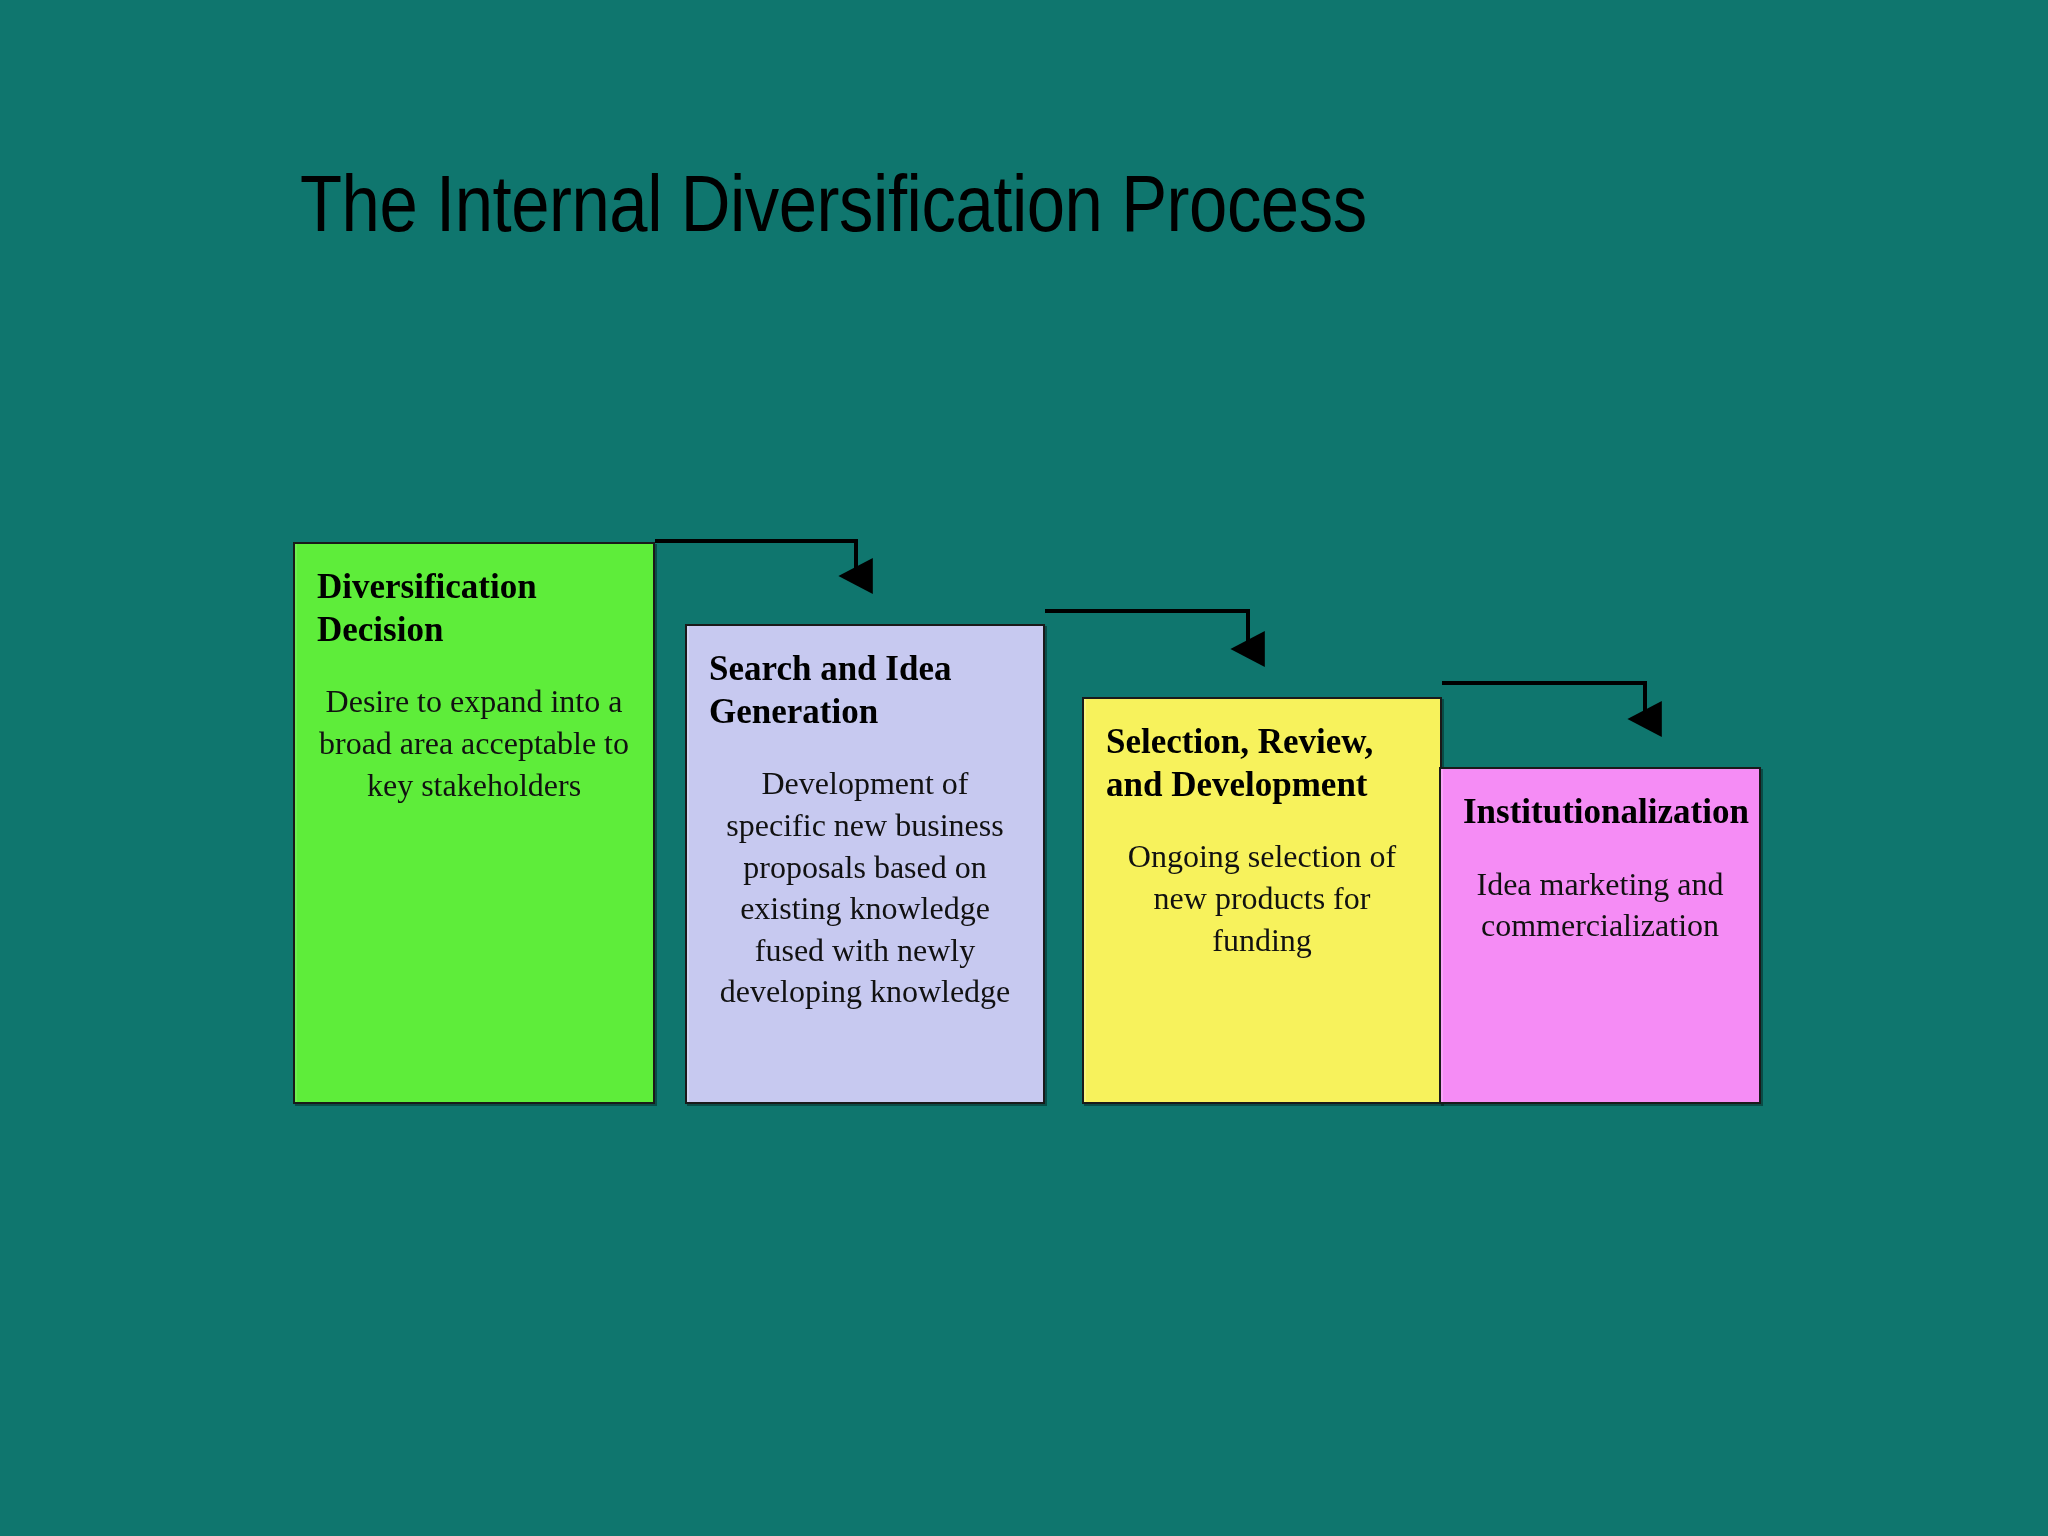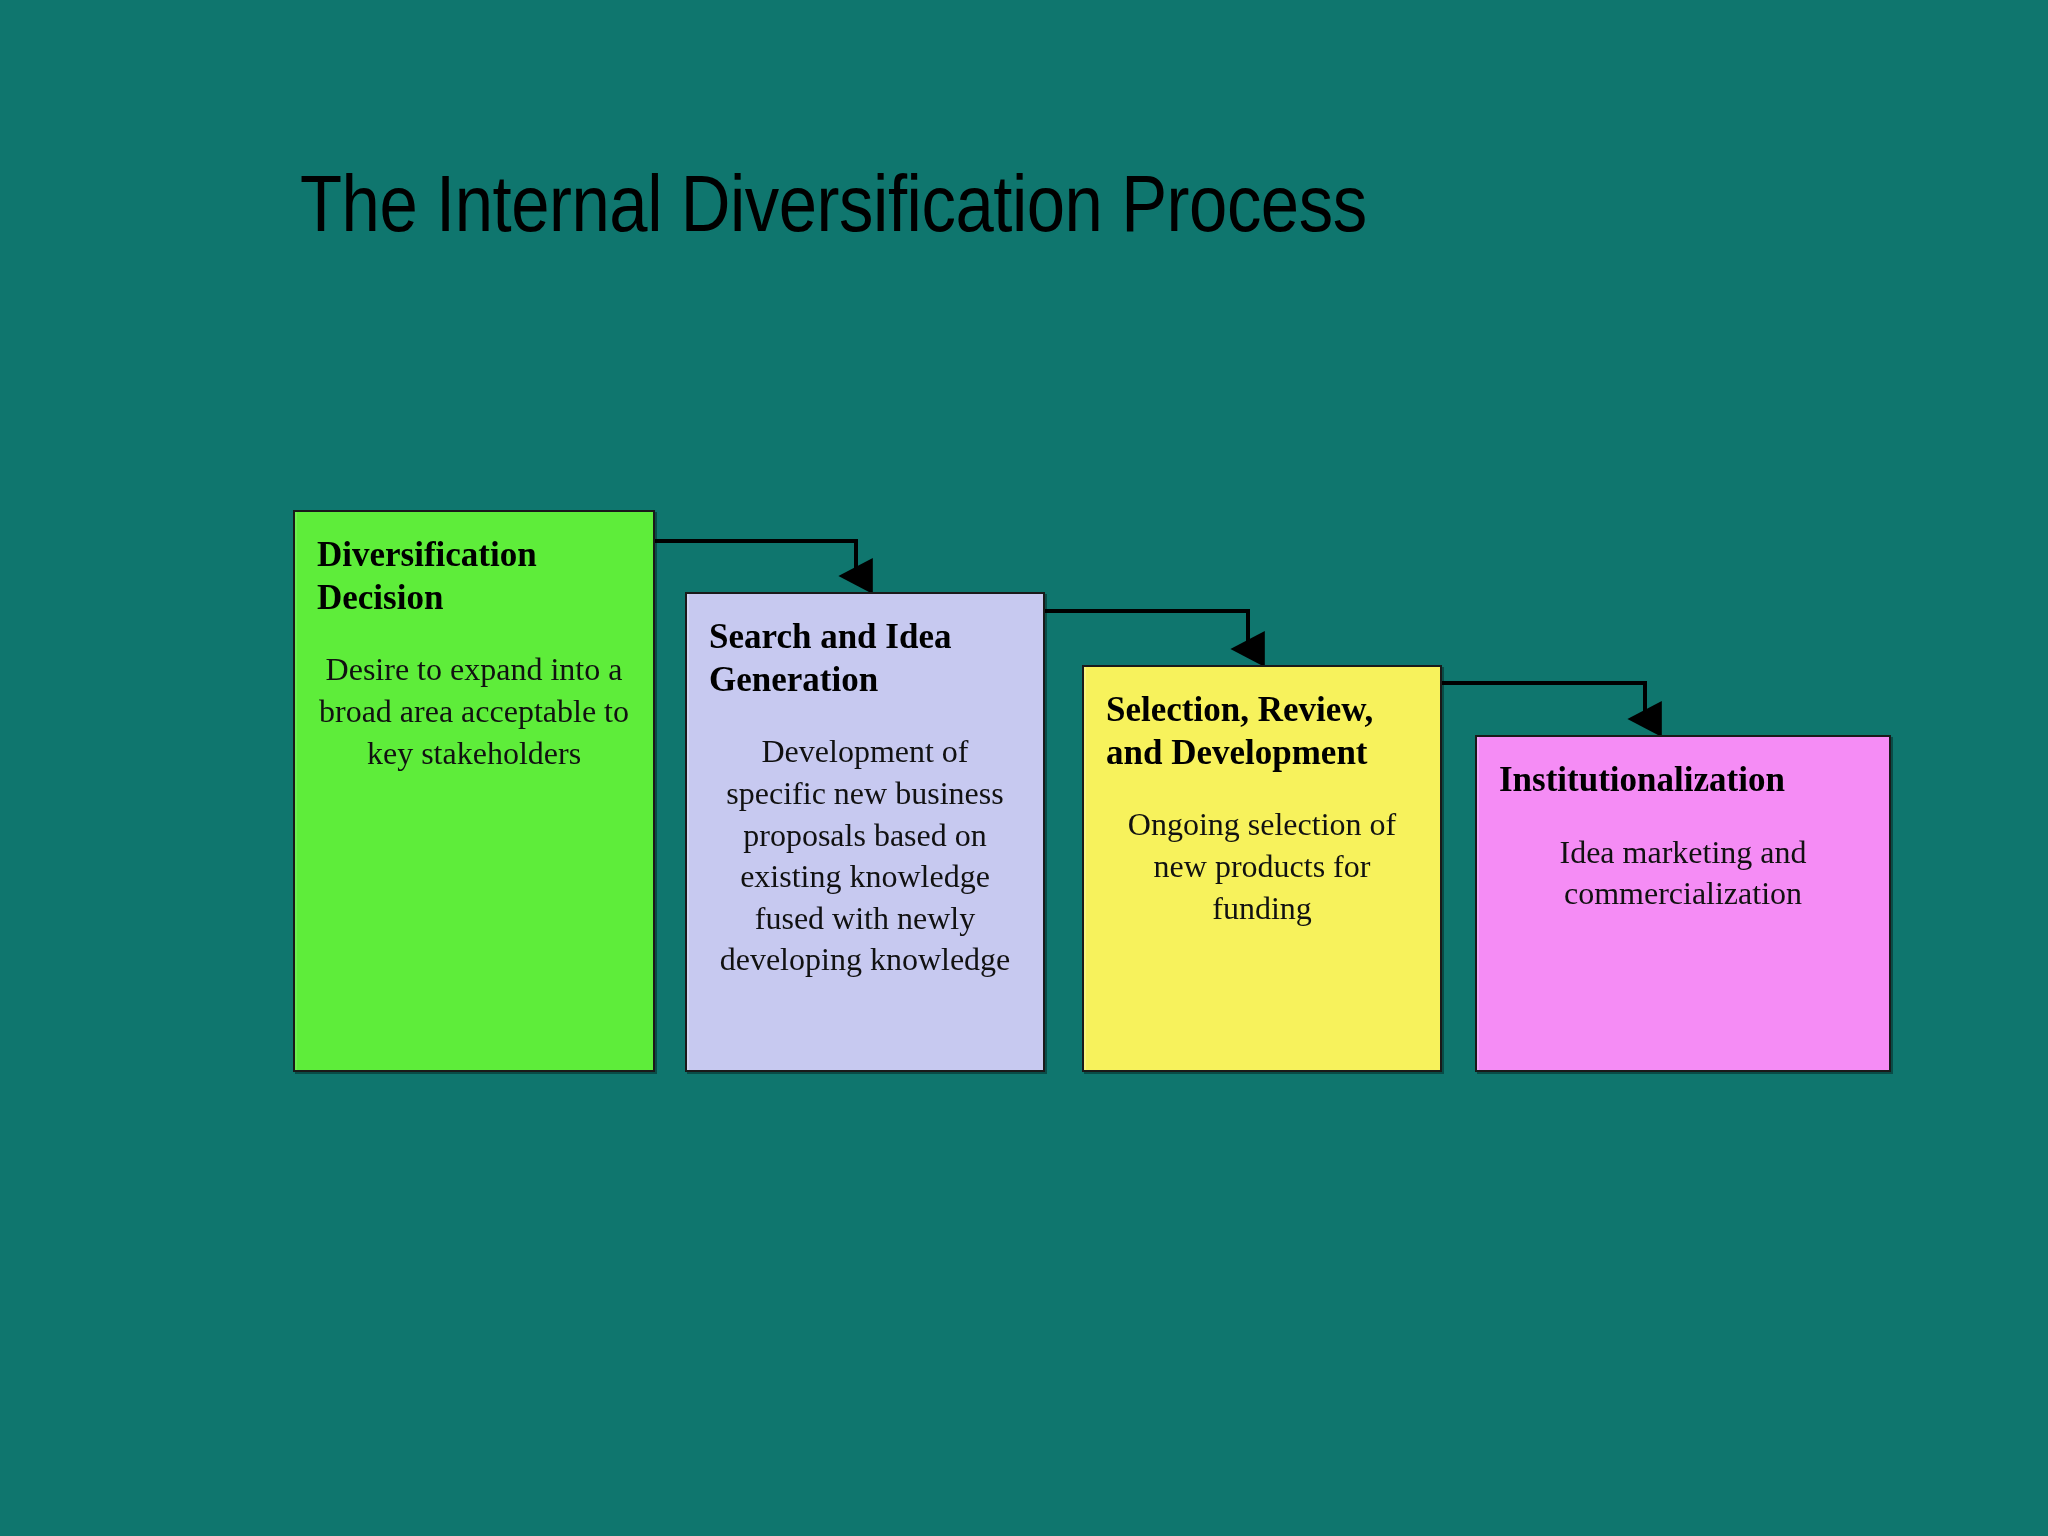--- a/index.html
+++ b/index.html
@@ -35,20 +35,21 @@
   }
 
   
   .stage-box {
     position: absolute;
     box-sizing: border-box;
     border: 2px solid #1a1a1a;
     box-shadow: 2px 2px 0 rgba(0,0,0,0.35);
     padding: 22px 22px 16px 22px;
     overflow: hidden;
+    margin-top: 32px;
   }
   .box-title {
     font-family: "Liberation Serif", "DejaVu Serif", serif;
     font-weight: bold;
     font-size: 35px;
     line-height: 1.22;
     color: #000000;
     margin: 0;
     text-align: left;
   }
@@ -74,21 +75,21 @@
     background-image: linear-gradient(90deg,
       rgba(255,255,255,0.22) 0 2px, rgba(255,255,255,0) 2px 56px);
   }
   #box-selection-review-development {
     left: 1082px; top: 665px;  width: 360px;  height: 407px;
     background: #F7F25C;
     background-image: linear-gradient(90deg,
       rgba(255,255,255,0.20) 0 2px, rgba(255,255,255,0) 2px 56px);
   }
   #box-institutionalization {
-    left: 1475px; top: 735px;  width: 416px;  height: 337px;
+    left: 1439px; top: 735px;  width: 322px;  height: 337px;
     background: #F58CF5;
     background-image: linear-gradient(90deg,
       rgba(255,255,255,0.22) 0 2px, rgba(255,255,255,0) 2px 56px);
   }
 
   
   #connectors {
     position: absolute;
     left: 0; top: 0;
     width: 2048px;

